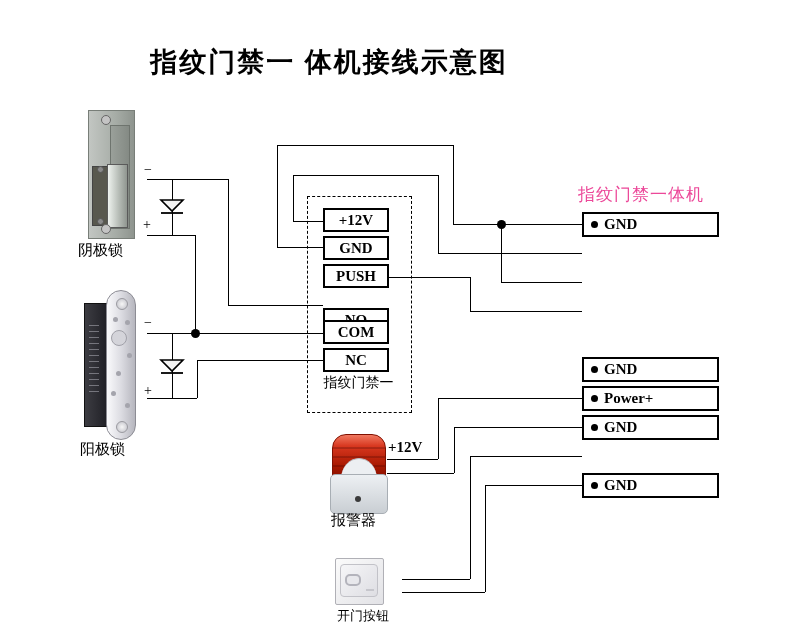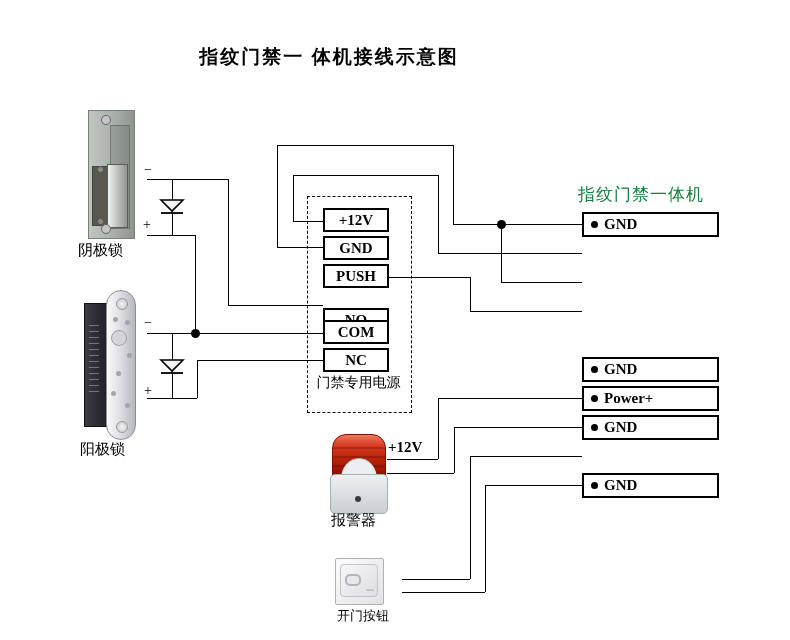--- a/index.html
+++ b/index.html
@@ -1,33 +1,33 @@
 <!DOCTYPE html>
 <html><head>
 <meta charset="utf-8">
 <style>
   html,body{margin:0;padding:0;background:#fff;}
   #canvas{position:relative;width:790px;height:640px;background:#ffffff;overflow:hidden;
           font-family:"Liberation Sans",sans-serif;}
   
   .title{position:absolute;left:0;top:44px;width:658px;text-align:center;
-         font-size:19px;font-weight:bold;letter-spacing:2px;color:#000;}
+         font-size:27px;font-weight:bold;letter-spacing:2px;color:#000;}
   
   .wire-h,.wire-v{position:absolute;background:#000;}
   .dot{position:absolute;width:9px;height:9px;border-radius:50%;background:#000;}
   
   .psu-box{position:absolute;left:307px;top:196px;width:103px;height:215px;
            border:1px dashed #000;}
   .psu-label{position:absolute;left:307px;top:374px;width:103px;text-align:center;
              font-size:14px;color:#000;}
   .psu-term{position:absolute;left:323px;width:62px;height:20px;border:2px solid #000;
             background:#fff;text-align:center;line-height:20px;
             font-family:"Liberation Serif",serif;font-weight:bold;font-size:15px;color:#000;}
   
-  .mc-title{position:absolute;left:578px;top:183px;font-size:17px;letter-spacing:1px;color:#15803d;}
+  .mc-title{position:absolute;left:578px;top:183px;font-size:17px;letter-spacing:1px;color:#ec4899;}
   .mc-term{position:absolute;left:582px;width:126px;height:21px;border:2px solid #000;
            background:#fff;display:flex;align-items:center;padding-left:7px;
            font-family:"Liberation Serif",serif;font-weight:bold;font-size:15px;color:#000;}
   .mc-term .bullet{width:7px;height:7px;border-radius:50%;background:#000;margin-right:6px;flex:0 0 auto;}
   
   .pol{position:absolute;font-family:"Liberation Serif",serif;font-size:14px;color:#000;line-height:12px;}
   
   .cn{position:absolute;font-size:15px;color:#000;}
   .pwr{position:absolute;font-family:"Liberation Serif",serif;font-weight:bold;font-size:15px;color:#000;}
   
@@ -163,21 +163,21 @@
     <div class="l2-dot" style="left:29px;top:27px"></div>
     <div class="l2-dot" style="left:41px;top:30px"></div>
     <div class="l2-dot" style="left:43px;top:63px"></div>
     <div class="l2-dot" style="left:32px;top:81px"></div>
     <div class="l2-dot" style="left:27px;top:101px"></div>
     <div class="l2-dot" style="left:41px;top:113px"></div>
   </div>
   <div class="cn" style="left:80px;top:440px">阳极锁</div>
 
   <div class="psu-box"></div>
-  <div class="psu-label">门禁专用电源</div>
+  <div class="psu-label">指纹门禁一</div>
   <div class="psu-term" style="top:208px">+12V</div>
   <div class="psu-term" style="top:236px">GND</div>
   <div class="psu-term" style="top:264px">PUSH</div>
   <div class="psu-term" style="top:308px">NO</div>
   <div class="psu-term" style="top:320px">COM</div>
   <div class="psu-term" style="top:348px">NC</div>
 
   <div class="mc-title">指纹门禁一体机</div>
   <div class="mc-term" style="top:212px">
     <span class="bullet"></span>

